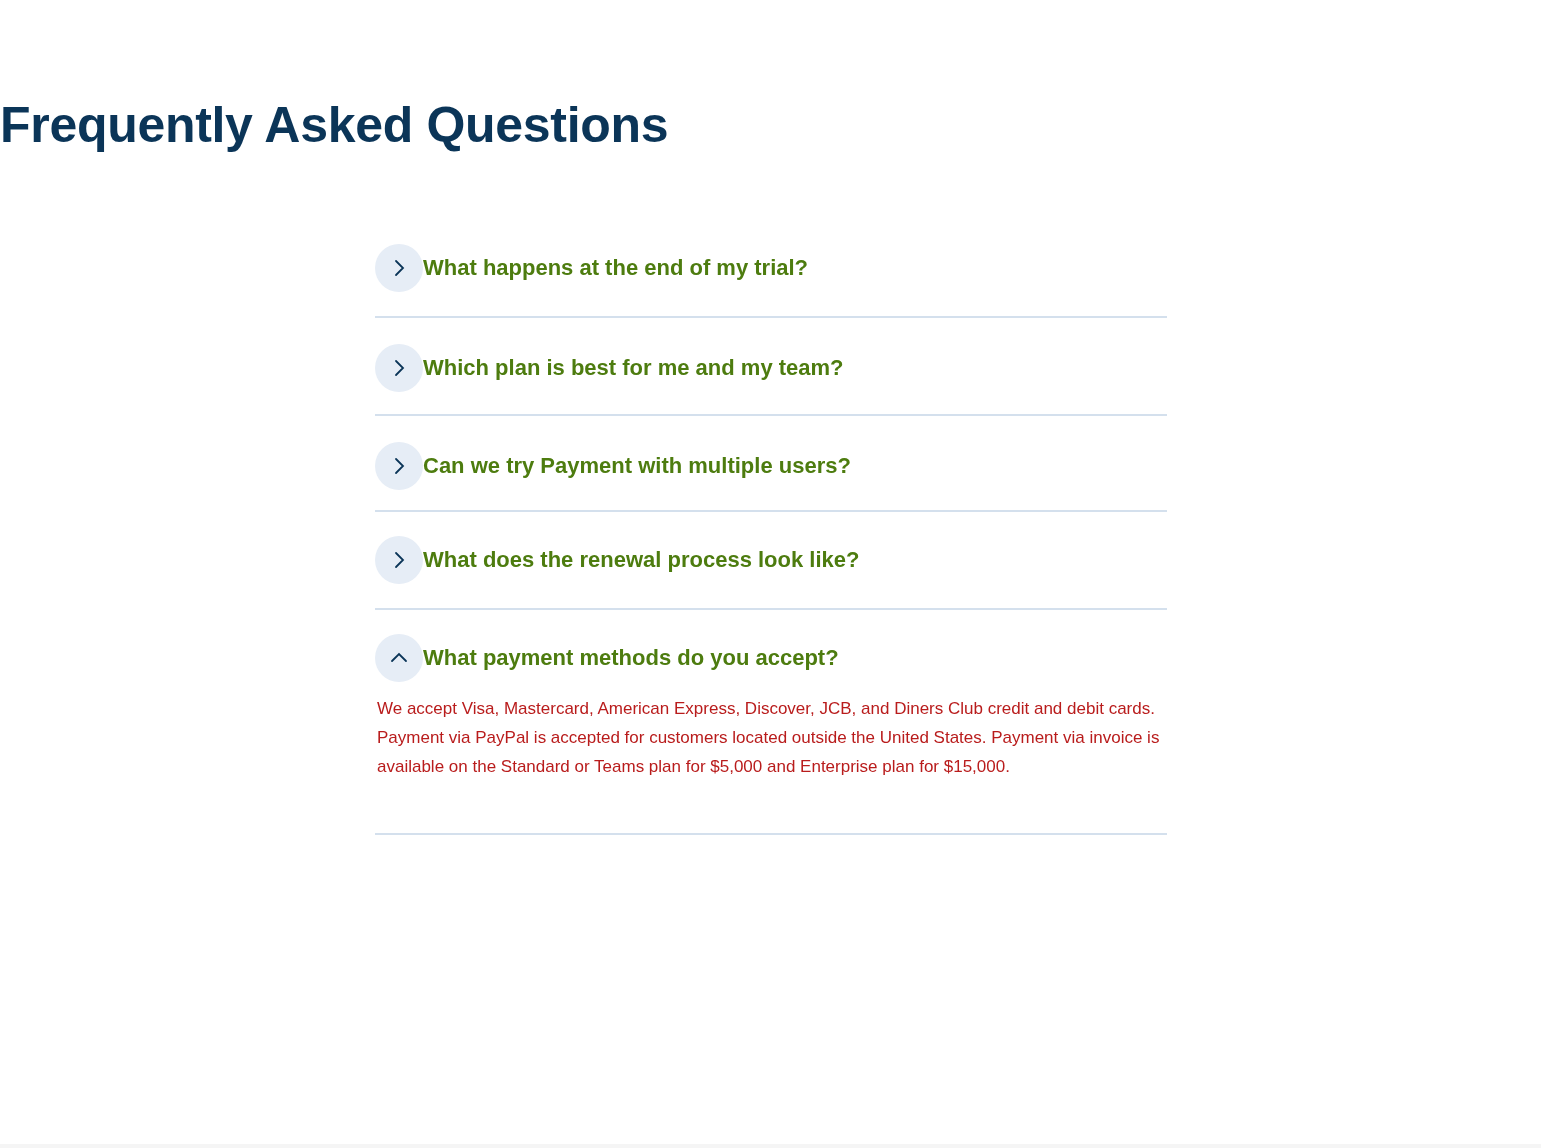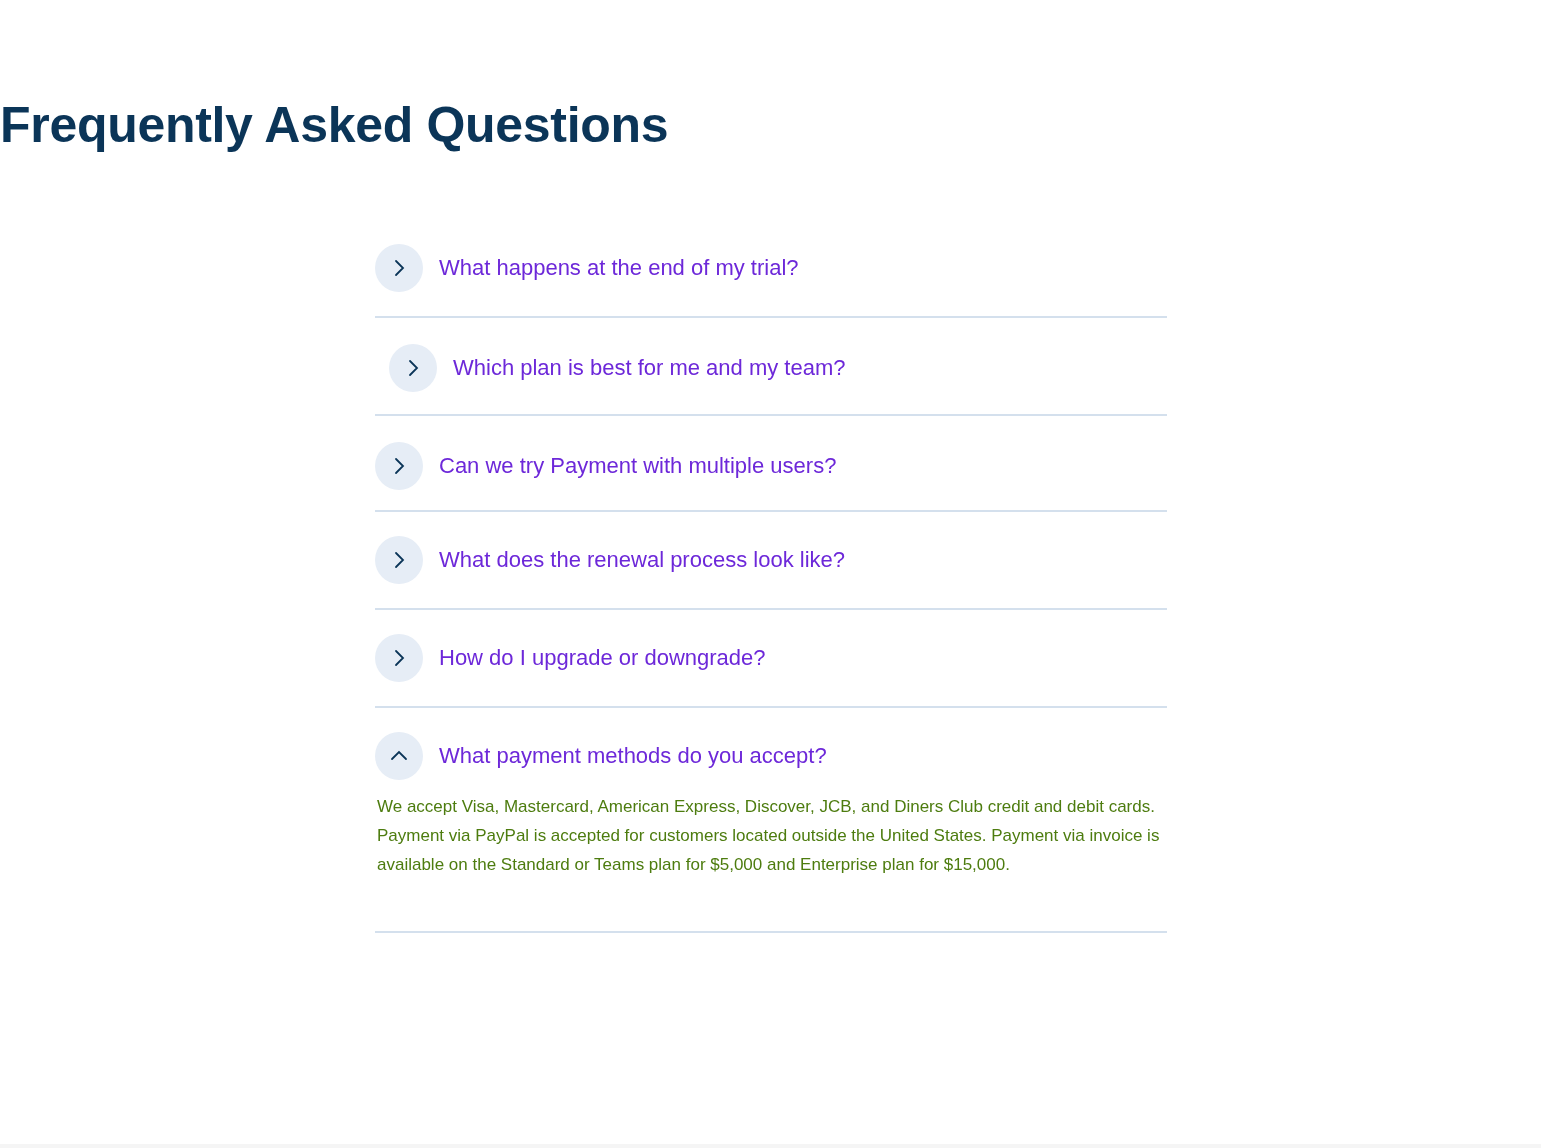--- a/index.html
+++ b/index.html
@@ -16,25 +16,25 @@
   .item { border-bottom: 2px solid #d4e0ed; position: relative; }
   .q {
     display: flex; align-items: center; cursor: pointer;
   }
   .btn {
     width: 48px; height: 48px; border-radius: 50%; background: #e6edf6;
     display: flex; align-items: center; justify-content: center; flex: 0 0 48px;
   }
   .btn svg { width: 18px; height: 18px; }
   .qtext {
-    margin-left: 16px; font-size: 22px; font-weight: 400; color: #6d28d9;
+    font-size: 22px; font-weight: 700; color: #4d7c0f;
     line-height: 34px;
   }
   .answer {
-    font-size: 17px; color: #4d7c0f; line-height: 29px; padding: 0 2px;
+    font-size: 17px; color: #b91c1c; line-height: 29px; padding: 0 2px;
   }
   .footerline { position: absolute; left: 0; top: 1144px; width: 1541px; height: 4px; background: #f5f5f5; }
 </style>
 </head>
 <body>
 
 <h1 class="title">Frequently Asked Questions</h1>
 
 <div class="faq">
 
@@ -43,21 +43,21 @@
       <span class="btn">
         <svg viewBox="0 0 18 18">
             <path d="M6 2 L13 9 L6 16" fill="none" stroke="#0b3558" stroke-width="1.8" stroke-linecap="round"></path>
           </svg>
       </span>
       <span class="qtext">What happens at the end of my trial?</span>
     </div>
   </div>
 
   <div class="item" style="height:96px;">
-    <div class="q" style="position:absolute; top:26px; left:14px;">
+    <div class="q" style="position:absolute; top:26px; left:0;">
       <span class="btn">
         <svg viewBox="0 0 18 18">
             <path d="M6 2 L13 9 L6 16" fill="none" stroke="#0b3558" stroke-width="1.8" stroke-linecap="round"></path>
           </svg>
       </span>
       <span class="qtext">Which plan is best for me and my team?</span>
     </div>
   </div>
 
   <div class="item" style="height:94px;">
@@ -75,30 +75,20 @@
     <div class="q" style="position:absolute; top:24px; left:0;">
       <span class="btn">
         <svg viewBox="0 0 18 18">
             <path d="M6 2 L13 9 L6 16" fill="none" stroke="#0b3558" stroke-width="1.8" stroke-linecap="round"></path>
           </svg>
       </span>
       <span class="qtext">What does the renewal process look like?</span>
     </div>
   </div>
 
-  <div class="item" style="height:96px;">
-    <div class="q" style="position:absolute; top:24px; left:0;">
-      <span class="btn">
-        <svg viewBox="0 0 18 18">
-            <path d="M6 2 L13 9 L6 16" fill="none" stroke="#0b3558" stroke-width="1.8" stroke-linecap="round"></path>
-          </svg>
-      </span>
-      <span class="qtext">How do I upgrade or downgrade?</span>
-    </div>
-  </div>
 
 
   <div class="item" style="height:223px;">
     <div class="q" style="position:absolute; top:24px; left:0;align-items:center;">
       <span class="btn">
         <svg viewBox="0 0 18 18">
             <path d="M2 12 L9 5 L16 12" fill="none" stroke="#0b3558" stroke-width="1.8" stroke-linecap="round"></path>
           </svg>
       </span>
       <span class="qtext">What payment methods do you accept?</span>

